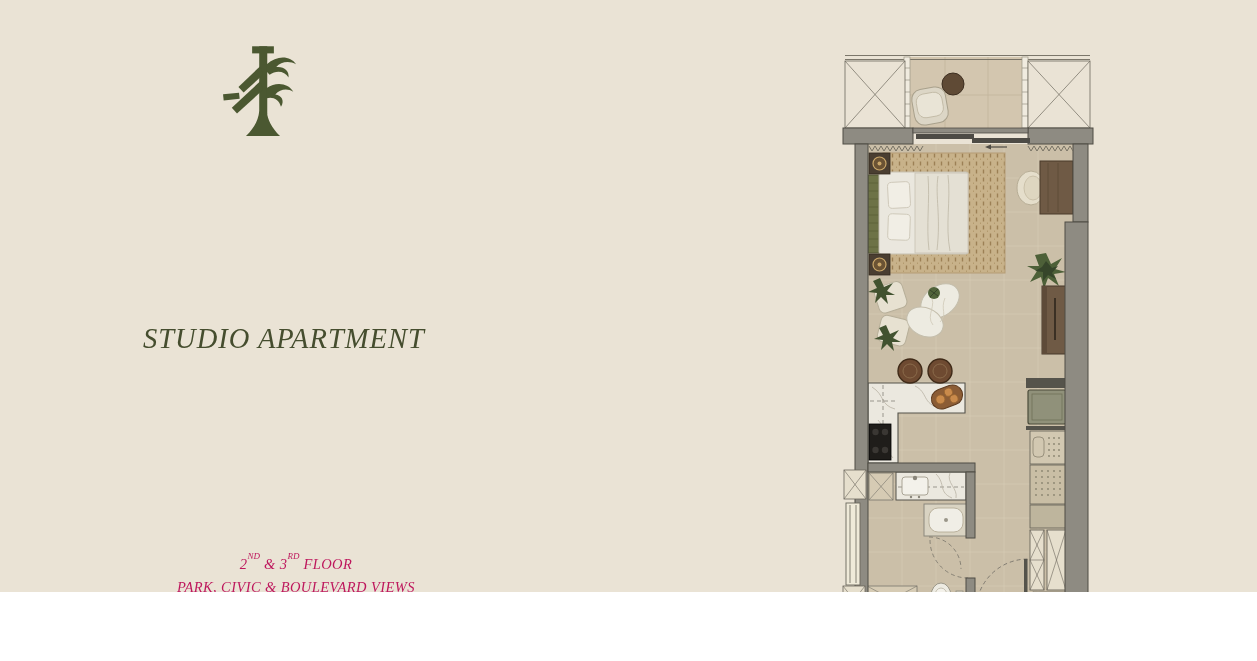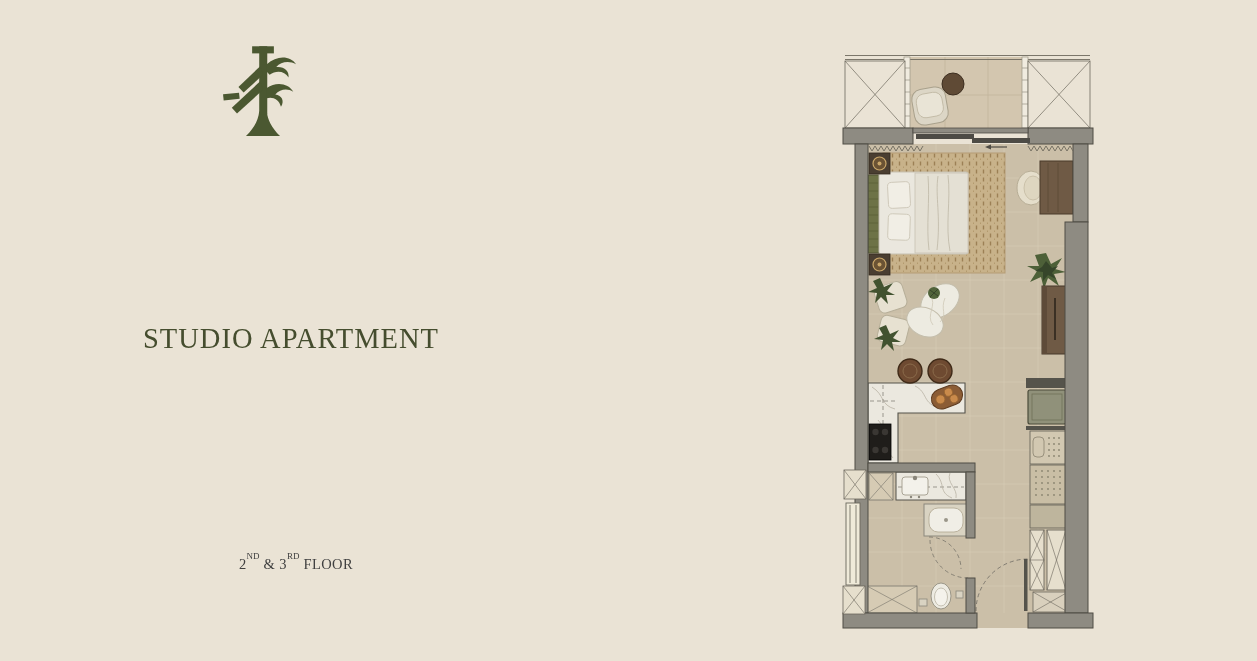--- a/index.html
+++ b/index.html
@@ -1,32 +1,33 @@
 <!DOCTYPE html>
 <html><head>
 <meta charset="utf-8">
 <style>
   html,body{margin:0;padding:0;}
   .canvas{
     position:relative;
-    width:1257px;height:661px;
+    width:1257px;height:592px;
     background:#eae3d5;
     overflow:hidden;
     font-family:"Liberation Serif", serif;
+    font-style:italic;
   }
   .logo{position:absolute;left:220px;top:34px;width:86px;height:104px;}
   .title{
     position:absolute;left:143px;top:323px;
     font-size:28.5px;letter-spacing:1px;color:#454d2e;
     white-space:nowrap;
   }
   .footer{
     position:absolute;left:136px;top:549px;width:320px;
     text-align:center;font-size:14.5px;line-height:23px;
-    color:#404040;letter-spacing:0.4px;
+    color:#be185d;letter-spacing:0.4px;
   }
   .footer sup{font-size:9px;position:relative;top:-4px;letter-spacing:0;}
   .plan-svg{position:absolute;left:0;top:0;width:1257px;height:661px;}
 </style>
 </head>
 <body>
 
 <div class="canvas">
 
   <div class="logo">
@@ -49,20 +50,21 @@
 
         <path d="M49,57 C59,50 72,52 77,61 C71,57 63,58 58,64 C65,65 68,71 64,77 C62,69 55,66 49,68 Z"></path>
       </g>
     </svg>
   </div>
 
   <div class="title">STUDIO APARTMENT</div>
 
   <div class="footer">
     <div><span>2</span><sup>ND</sup><span> &amp; 3</span><sup>RD</sup><span> FLOOR</span></div>
+    <div>PARK, CIVIC &amp; BOULEVARD VIEWS</div>
   </div>
 
   <svg class="plan-svg" viewBox="0 0 1257 661">
     <defs>
       <pattern id="rugp" width="7" height="8" patternUnits="userSpaceOnUse">
         <rect width="7" height="8" fill="#c8b28a"></rect>
         <path d="M3.5,1.5 v4" stroke="#9c8055" stroke-width="1.4"></path>
         <path d="M0.5,6.5 v1.5" stroke="#b39a6e" stroke-width="1"></path>
       </pattern>
       <clipPath id="floorclip">

